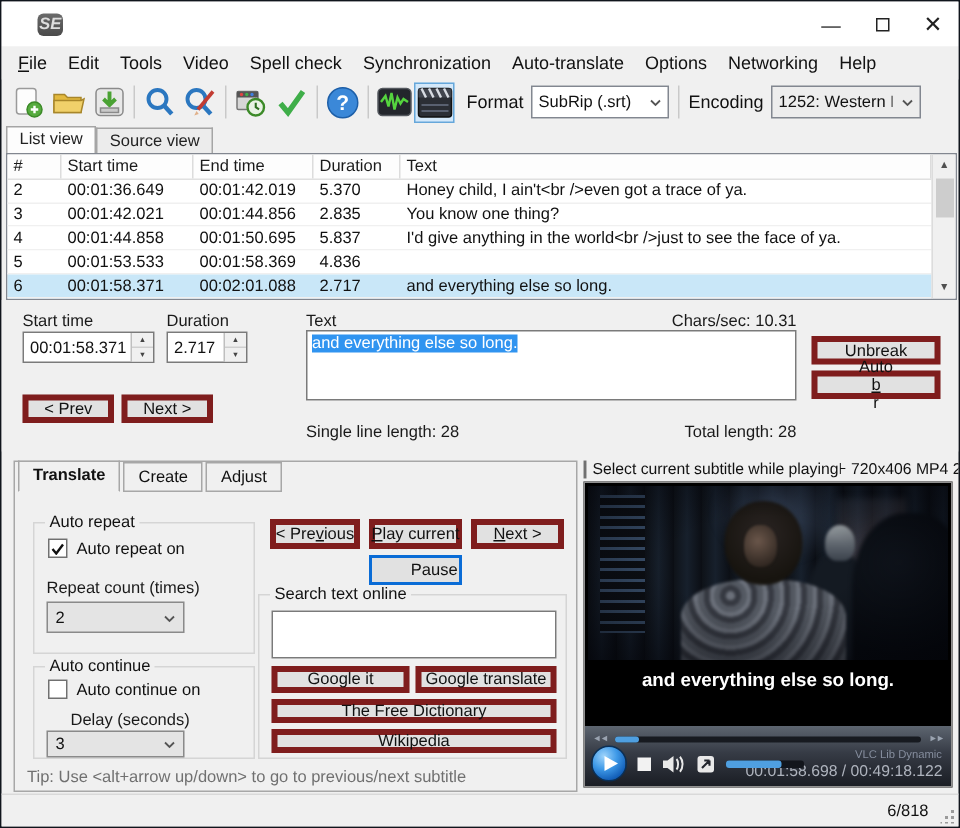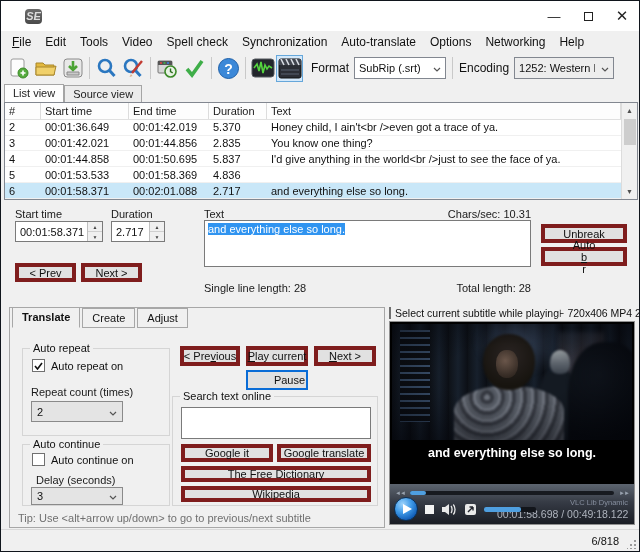--- a/index.html
+++ b/index.html
@@ -361,21 +361,21 @@
               </svg></span>
         </div>
       </div>
 
       <div class="groupbox" style="left:12px; top:136px; width:148px; height:62px;">
         <span class="gb-label">Auto continue</span>
         <div class="checkrow" style="left:9px; top:8px;">
           <span class="checkbox"></span>
           <span>Auto continue on</span>
         </div>
-        <span class="lbl" style="left:13px; top:29px;">Delay (seconds)</span>
+        <span class="lbl" style="left:24px; top:29px;">Delay (seconds)</span>
         <div class="selectbox" style="left:8px; top:42px; width:92px; height:18px;">
           <span>3</span>
           <span class="chev"><svg width="8" height="5" viewBox="0 0 8 5">
                 <path d="M1 1l3 3 3-3" fill="none" stroke="#555" stroke-width="1.2"></path>
               </svg></span>
         </div>
       </div>
 
       <div class="tip">Tip: Use &lt;alt+arrow up/down&gt; to go to previous/next subtitle</div>
 

